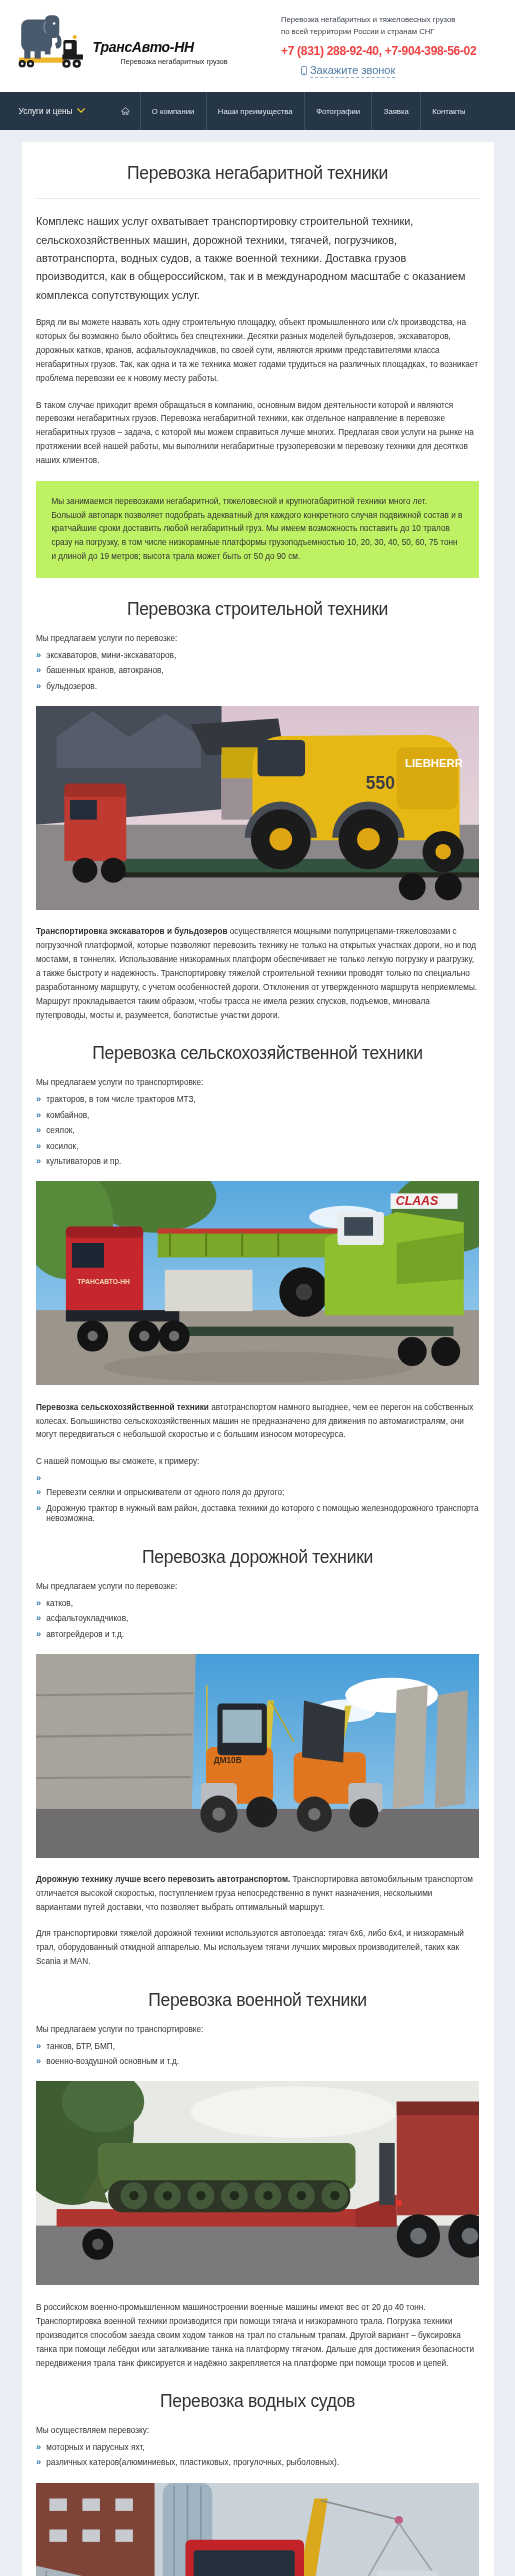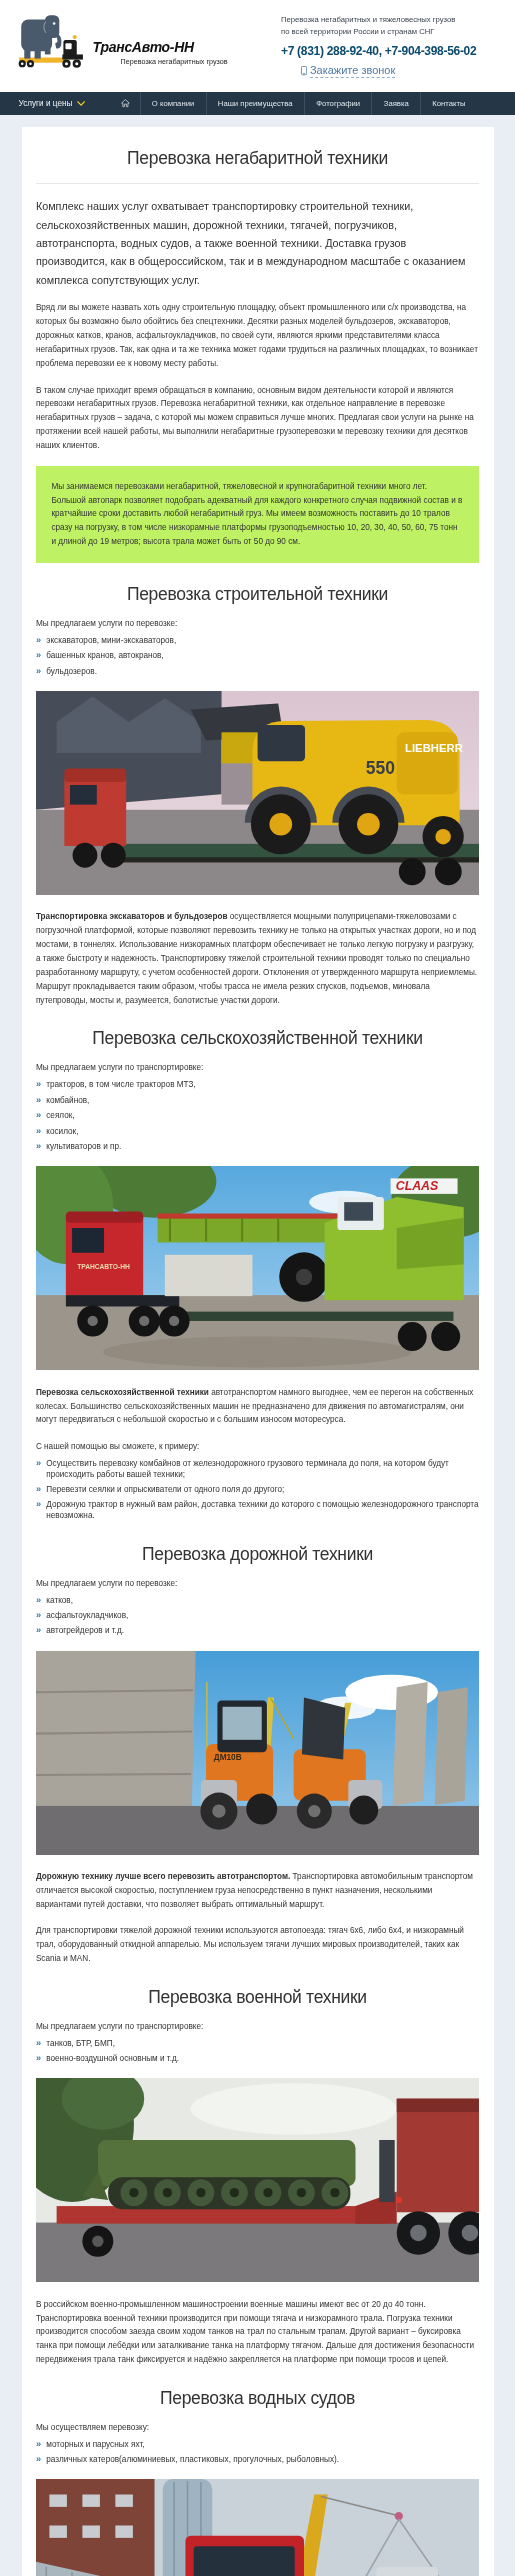--- a/index.html
+++ b/index.html
@@ -8,26 +8,26 @@
   .page { width: 515px; margin: 0 auto; background: #e9edf4; }
 
   
   .site-header { background: #fff; height: 92px; position: relative; }
   .logo { position: absolute; left: 14.4px; top: 8.2px; display: flex; align-items: flex-end; text-decoration: none; color: #111; cursor: pointer; }
   .logo-text { margin-left: 7.2px; padding-bottom: 3.1px; }
   .logo-title { font-size: 14px; font-weight: 700; font-style: italic; color: #111; letter-spacing: -0.3px; }
   .logo-sub { font-size: 7.2px; color: #222; margin-top: 2.1px; padding-left: 28px; }
   .header-right { position: absolute; left: 281px; top: 14.4px; width: 222px; }
   .tagline { font-size: 7.7px; color: #3c4450; line-height: 1.45; }
-  .phones-top { font-size: 12px; font-weight: 700; color: #0c4a6e; margin-top: 7.2px; white-space: nowrap; letter-spacing: -0.3px; }
+  .phones-top { font-size: 12px; font-weight: 700; color: #ef4444; margin-top: 7.2px; white-space: nowrap; letter-spacing: -0.3px; }
   .callback { display: inline-flex; align-items: center; gap: 3.1px; margin: 6.2px 0 0 19.6px; color: #4d7ba6; font-size: 11px; cursor: pointer; }
   .callback-label { border-bottom: 0.5px dashed #8fb1cc; padding-bottom: 1px; }
 
   
-  .nav { background: #253646; height: 23px; display: flex; align-items: stretch; padding-left: 18.5px; }
+  .nav { background: #253646; height: 38px; display: flex; align-items: stretch; padding-left: 18.5px; }
   .nav-services { display: flex; align-items: center; gap: 4.6px; color: #f2f5f8; font-size: 8.2px; cursor: pointer; margin-right: 27px; }
   .nav-links { display: flex; align-items: stretch; list-style: none; }
   .nav-item { display: flex; align-items: center; padding: 0 11.3px; color: #dfe6ec; font-size: 7.7px; text-decoration: none; cursor: pointer; position: relative; }
   .nav-item + .nav-item { border-left: 0.5px solid #3c4e61; }
   .nav-home { padding: 0 9.3px; }
 
   
   .main { padding-top: 12.4px; }
   .card { width: 472px; margin: 0 auto; background: #fff; padding: 13.4px 14.4px 23px 14.4px; }
   h1.page-title { font-size: 17.5px; font-weight: 400; color: #333; text-align: center; letter-spacing: -0.3px; line-height: 21.6px; margin: 7.2px 0 13.4px; }
@@ -254,21 +254,20 @@
           <text x="698" y="47" font-family="Liberation Sans, sans-serif" font-size="24" font-weight="bold" font-style="italic" fill="#c42025">CLAAS</text>
           <polygon points="700,120 830,100 830,190 700,200" fill="#76a324"></polygon>
           <circle cx="730" cy="330" r="28" fill="#141414"></circle>
             <circle cx="795" cy="330" r="28" fill="#141414"></circle>
         </svg>
         <p><span class="cap-bold">Перевозка сельскохозяйственной техники</span><span> автотранспортом намного выгоднее, чем ее перегон на собственных колесах. Большинство сельскохозяйственных машин не предназначено для движения по автомагистралям, они могут передвигаться с небольшой скоростью и с большим износом моторесурса.</span></p>
         <p class="list-intro">С нашей помощью вы сможете, к примеру:</p>
         <ul class="srv">
           <li>
               <span class="bullet">»</span>
-              <span>Осуществить перевозку комбайнов от железнодорожного грузового терминала до поля, на котором будут происходить работы вашей техники;</span>
             </li>
           <li>
               <span class="bullet">»</span>
               <span>Перевезти сеялки и опрыскиватели от одного поля до другого;</span>
             </li>
           <li>
               <span class="bullet">»</span>
               <span>Дорожную трактор в нужный вам район, доставка техники до которого с помощью железнодорожного транспорта невозможна.</span>
             </li>
         </ul>

